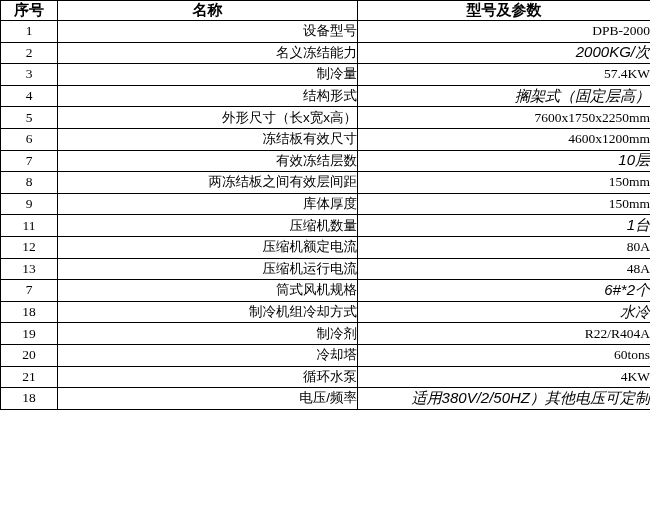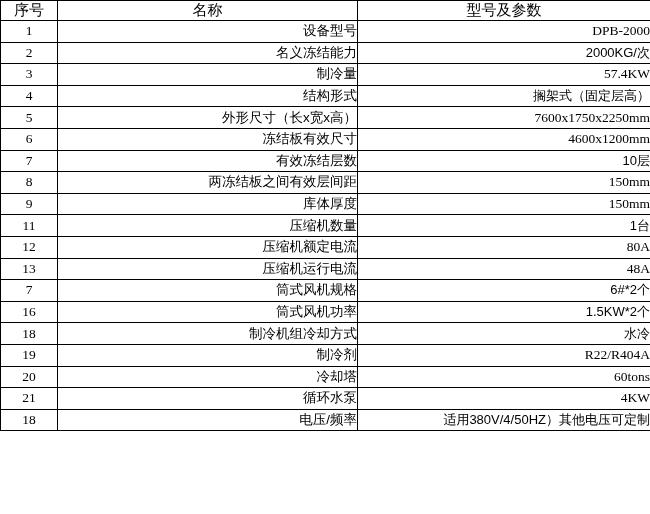--- a/index.html
+++ b/index.html
@@ -26,21 +26,21 @@
   table.spec-table td {
     border: 1px solid #000000;
     padding: 0;
     margin: 0;
     vertical-align: middle;
     box-sizing: border-box;
   }
   table.spec-table thead th {
     height: 20px;
     font-size: 15px;
-    font-weight: normal;
+    font-weight: bold;
     text-align: center;
     color: #000000;
   }
   table.spec-table tbody td {
     height: 21.6px;
     font-size: 13.5px;
     color: #000000;
   }
   td.idx {
     text-align: center;
@@ -51,21 +51,22 @@
     text-align: right;
     padding-left: 6px;
   }
   td.value {
     text-align: right;
     font-family: "Liberation Serif", serif;
     font-size: 13.5px;
   }
   td.value.cjk {
     font-family: "Liberation Sans", sans-serif;
-    font-size: 13px;
+    font-size: 15px;
+    font-style: italic;
   }
 </style>
 </head>
 <body>
 
 <table class="spec-table">
   <colgroup>
     <col class="c-index">
     <col class="c-name">
     <col class="c-value">
@@ -137,25 +138,20 @@
         <td class="idx">13</td>
         <td class="name">压缩机运行电流</td>
         <td class="value">48A</td>
       </tr>
       <tr>
         <td class="idx">7</td>
         <td class="name">筒式风机规格</td>
         <td class="value cjk">6#*2个</td>
       </tr>
       <tr>
-        <td class="idx">16</td>
-        <td class="name">筒式风机功率</td>
-        <td class="value cjk">1.5KW*2个</td>
-      </tr>
-      <tr>
         <td class="idx">18</td>
         <td class="name">制冷机组冷却方式</td>
         <td class="value cjk">水冷</td>
       </tr>
       <tr>
         <td class="idx">19</td>
         <td class="name">制冷剂</td>
         <td class="value">R22/R404A</td>
       </tr>
       <tr>
@@ -164,16 +160,16 @@
         <td class="value">60tons</td>
       </tr>
       <tr>
         <td class="idx">21</td>
         <td class="name">循环水泵</td>
         <td class="value">4KW</td>
       </tr>
       <tr>
         <td class="idx">18</td>
         <td class="name">电压/频率</td>
-        <td class="value cjk">适用380V/4/50HZ）其他电压可定制</td>
+        <td class="value cjk">适用380V/2/50HZ）其他电压可定制</td>
       </tr>
     </tbody>
 </table>
 
 </body></html>

